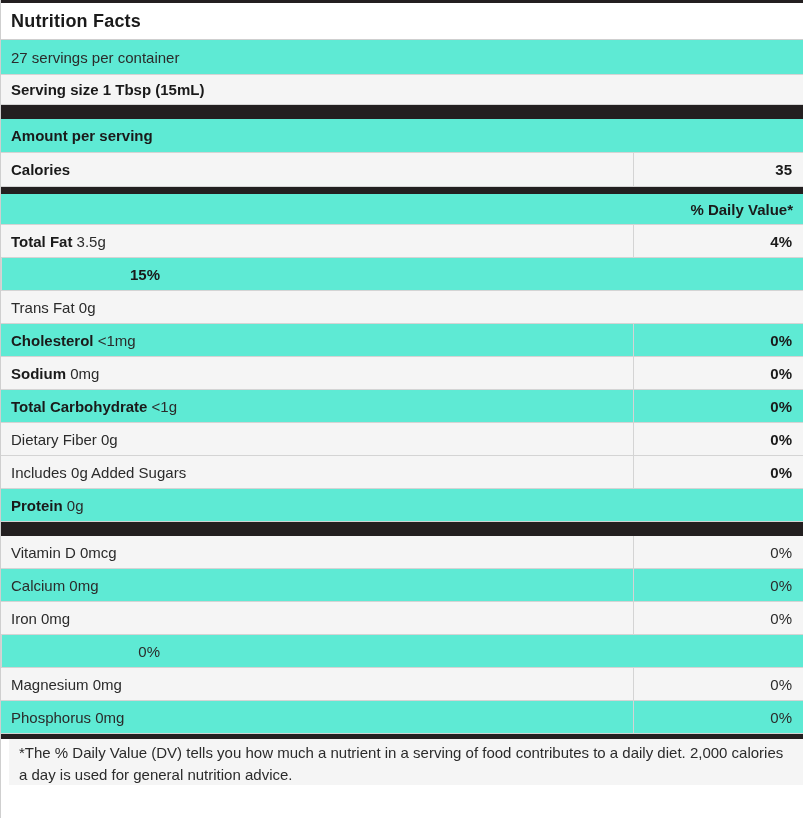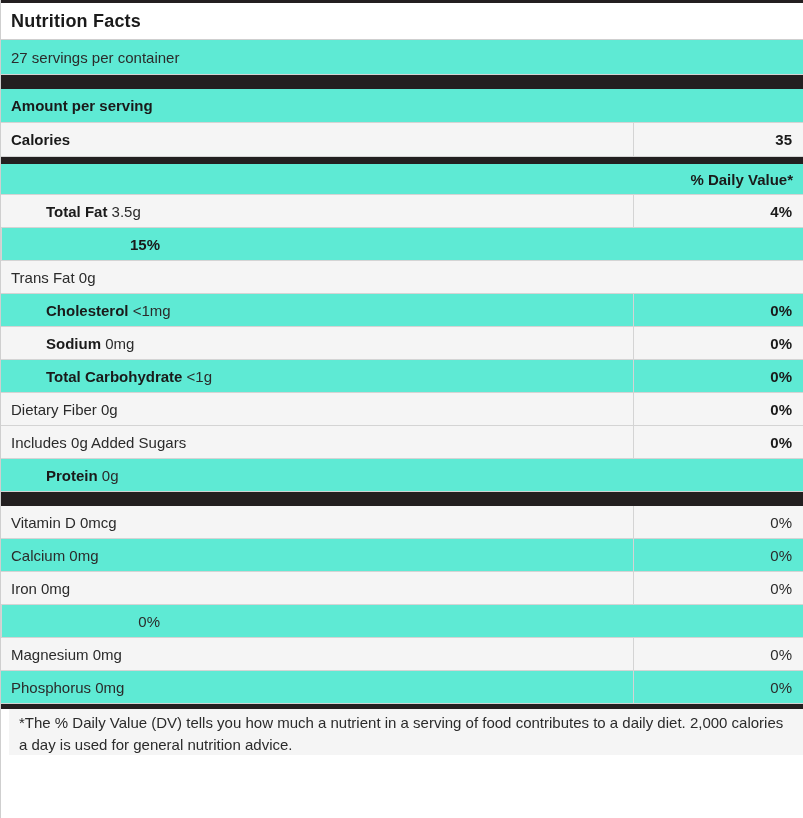--- a/index.html
+++ b/index.html
@@ -64,21 +64,21 @@
   .r-servingsize { height: 30px; font-weight: bold; color: #1a1a1a; }
   .r-amount      { height: 34px; font-weight: bold; color: #1a1a1a; }
   .r-calories    { height: 34px; font-weight: bold; color: #1a1a1a; }
   .r-dvheader    { height: 31px; justify-content: flex-end; font-weight: bold; color: #1a1a1a; }
   .r-dvheader .name-cell { justify-content: flex-end; }
   .r-main        { height: 33px; }
   .r-main .dv-cell { font-weight: bold; color: #1a1a1a; }
   .r-micro       { height: 33px; }
   .r-micro:last-of-type { border-bottom: none; }
 
-  .bname { font-weight: bold; color: #1a1a1a; margin-left: 35px; }
+  .bname { font-weight: bold; color: #1a1a1a; }
 
   .footnote {
     box-sizing: border-box;
     height: 46px;
     background: #f5f5f5;
     font-size: 15px;
     line-height: 1.45;
     padding: 3px 10px 0 10px;
     color: #2b2b2b;
     margin-left: 8px;
@@ -90,20 +90,23 @@
 <div class="label">
 
   <div class="bar bar-top"></div>
 
   <div class="hdr">Nutrition Facts</div>
 
   <div class="row r-servings full">
     <div class="name-cell">27 servings per container</div>
   </div>
 
+  <div class="row r-servingsize full shaded">
+    <div class="name-cell">Serving size 1 Tbsp (15mL)</div>
+  </div>
 
   <div class="bar bar-lg"></div>
 
   <div class="row r-amount full">
     <div class="name-cell">Amount per serving</div>
   </div>
 
   <div class="row r-calories shaded">
     <div class="name-cell">Calories</div>
     <div class="dv-cell">35</div>

